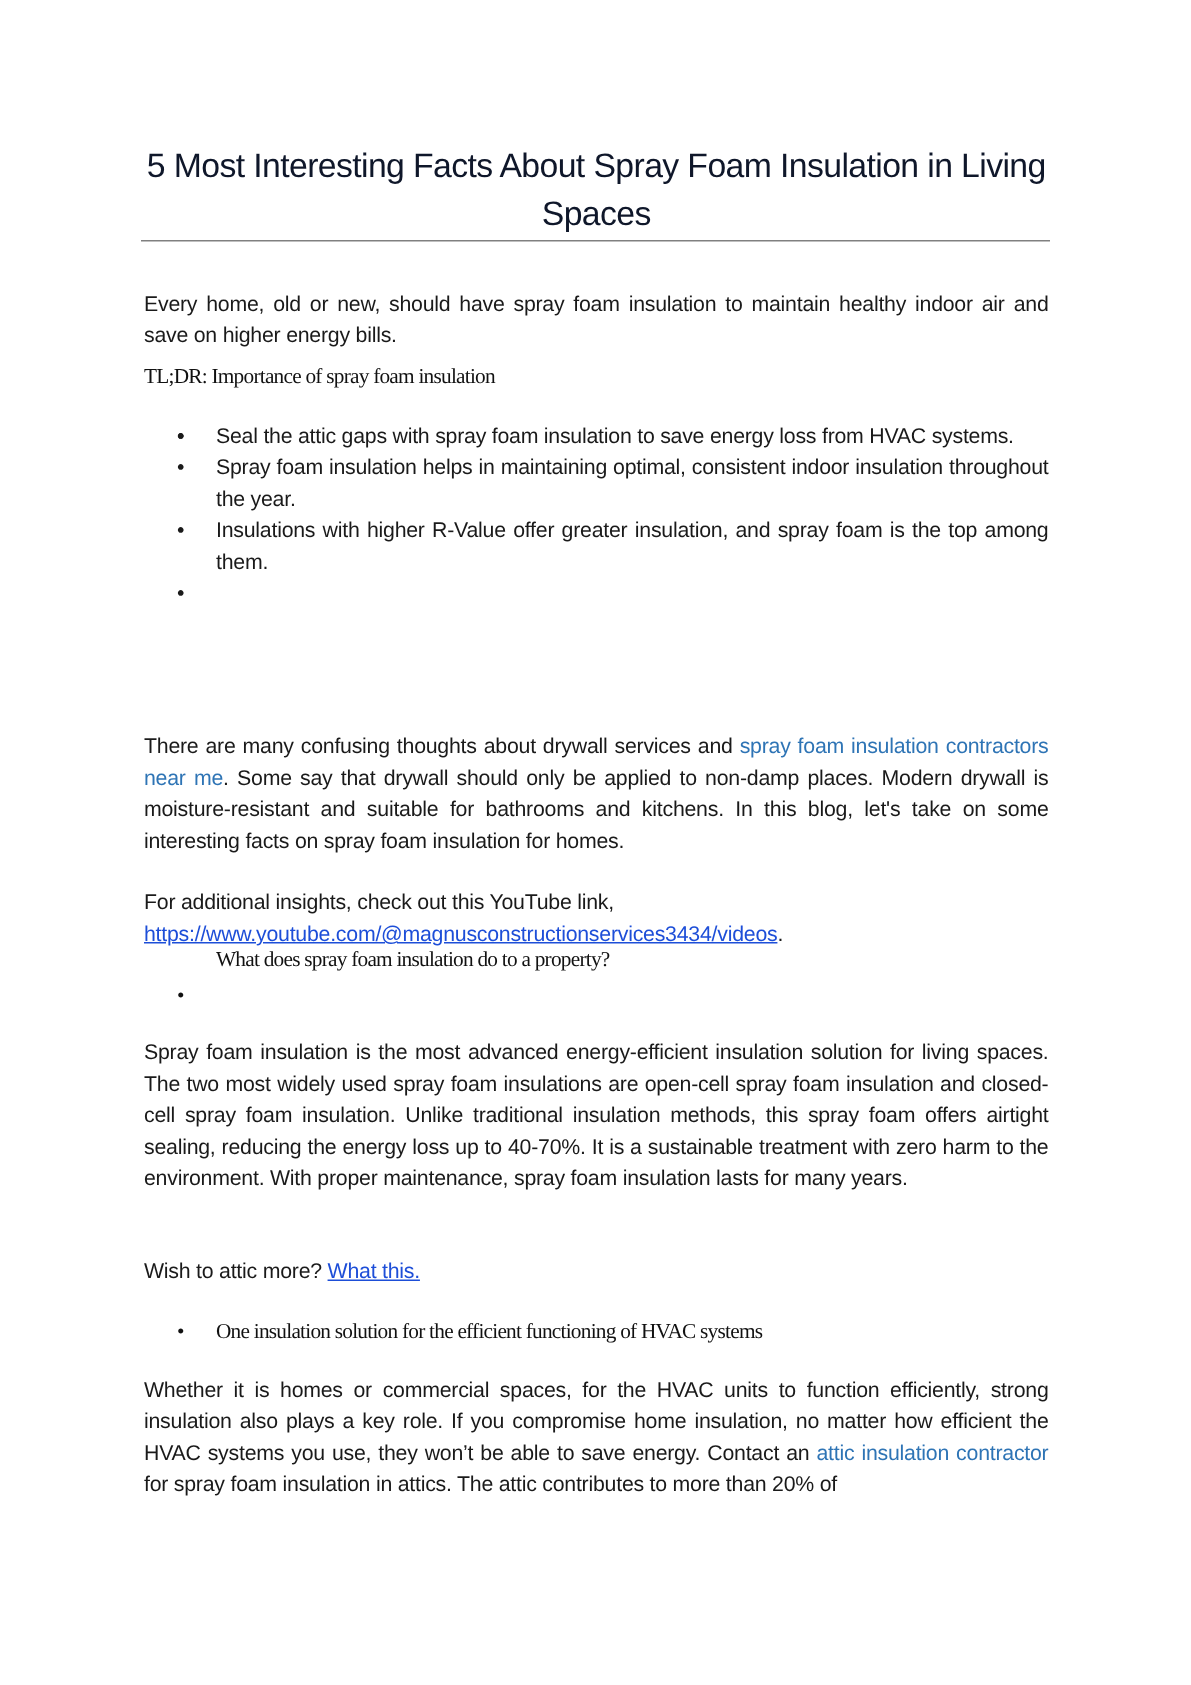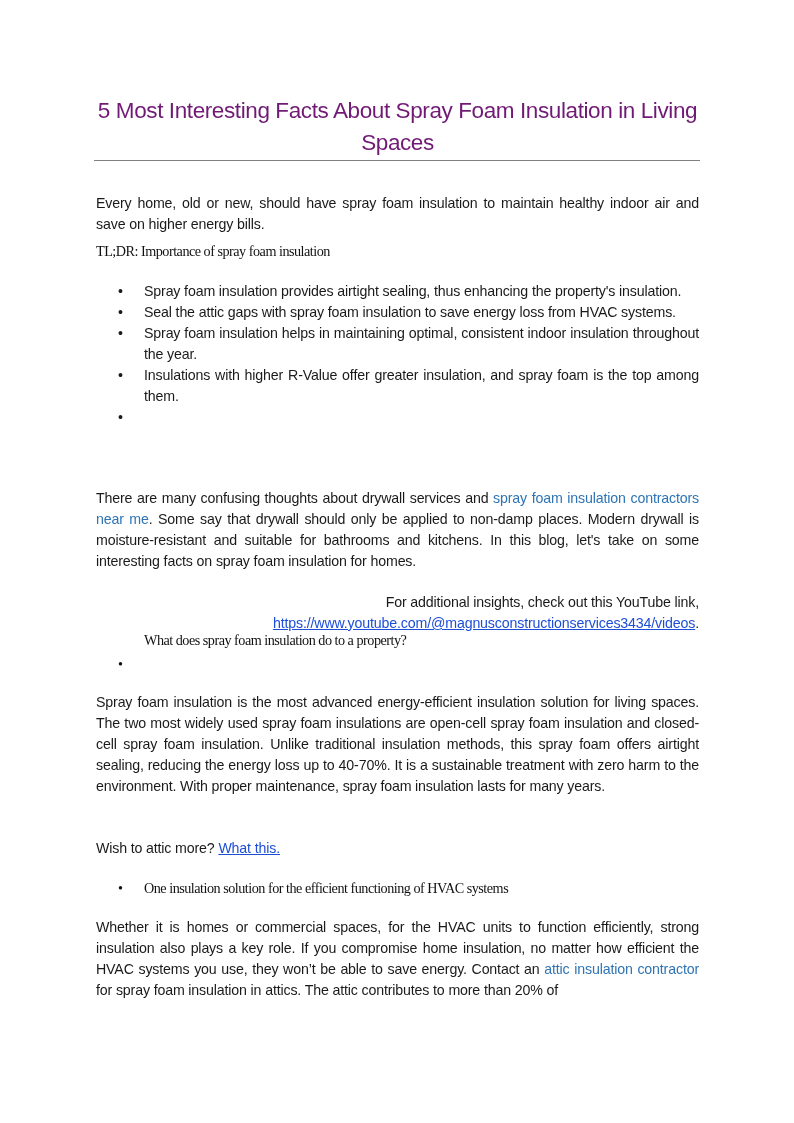--- a/index.html
+++ b/index.html
@@ -1,19 +1,19 @@
 <!DOCTYPE html>
 <html><head>
 <meta charset="utf-8">
 <style>
   html, body { margin: 0; padding: 0; background: #ffffff; }
   body { width: 794px; height: 1123px; position: relative; overflow: hidden;
          font-family: "Liberation Sans", sans-serif; color: #1a1a1a; }
   .title { position: absolute; left: 96px; top: 95px; width: 603px; text-align: center;
-           font-size: 22.5px; line-height: 32px; color: #701a75; letter-spacing: -0.4px; }
+           font-size: 22.5px; line-height: 32px; color: #0f172a; letter-spacing: -0.4px; }
   .title-rule { position: absolute; left: 94px; top: 160px; width: 606px; height: 0;
                 border-top: 1.5px solid #808080; }
   .p { position: absolute; left: 96px; width: 603px; font-size: 14.2px; line-height: 21px;
        text-align: justify; letter-spacing: -0.15px; }
   .h { position: absolute; font-size: 14.2px; line-height: 21px; letter-spacing: -0.5px; color: #111;
        font-weight: normal; font-family: Liberation Serif, serif; }
   .bullets { position: absolute; left: 96px; top: 281px; width: 603px; margin: 0; padding: 0; list-style: none; }
   .bullets li { position: relative; padding-left: 48px; font-size: 14.2px; line-height: 21px;
                 text-align: justify; letter-spacing: -0.15px; }
   .bullets li .dot { position: absolute; left: 22px; top: 0; }
@@ -24,30 +24,30 @@
 <body>
 
 <div class="title">5 Most Interesting Facts About Spray Foam Insulation in Living Spaces</div>
 <div class="title-rule"></div>
 
 <div class="p" style="top:193px;">Every home, old or new, should have spray foam insulation to maintain healthy indoor air and save on higher energy bills.</div>
 
 <div class="h" style="left:96px; top:241px;">TL;DR: Importance of spray foam insulation</div>
 
 <ul class="bullets">
-  <li><span class="dot">•</span><span>Spray foam insulation provides airtight sealing, thus enhancing the property's insulation.</span></li>
+  <li><span class="dot">•</span></li>
   <li><span class="dot">•</span><span>Seal the attic gaps with spray foam insulation to save energy loss from HVAC systems.</span></li>
   <li><span class="dot">•</span><span>Spray foam insulation helps in maintaining optimal, consistent indoor insulation throughout the year.</span></li>
   <li><span class="dot">•</span><span>Insulations with higher R-Value offer greater insulation, and spray foam is the top among them.</span></li>
   <li><span class="dot">•</span></li>
 </ul>
 
 <div class="p" style="top:488px;"><span>There are many confusing thoughts about drywall services and </span><a class="link" href="#">spray foam insulation contractors near me</a><span>. Some say that drywall should only be applied to non-damp places. Modern drywall is moisture-resistant and suitable for bathrooms and kitchens. In this blog, let's take on some interesting facts on spray foam insulation for homes.</span></div>
 
-<div class="p" style="top:592px; text-align:right;"><span>For additional insights, check out this YouTube link,</span><br><a class="ulink" href="#">https://www.youtube.com/@magnusconstructionservices3434/videos</a><span>.</span></div>
+<div class="p" style="top:592px; text-align:left;"><span>For additional insights, check out this YouTube link,</span><br><a class="ulink" href="#">https://www.youtube.com/@magnusconstructionservices3434/videos</a><span>.</span></div>
 
 <div class="h" style="left:118px; top:654px;">•</div>
 <div class="h" style="left:144px; top:630px;">What does spray foam insulation do to a property?</div>
 
 <div class="p" style="top:692px;">Spray foam insulation is the most advanced energy-efficient insulation solution for living spaces. The two most widely used spray foam insulations are open-cell spray foam insulation and closed-cell spray foam insulation. Unlike traditional insulation methods, this spray foam offers airtight sealing, reducing the energy loss up to 40-70%. It is a sustainable treatment with zero harm to the environment. With proper maintenance, spray foam insulation lasts for many years.</div>
 
 <div class="p" style="top:838px; text-align:left;"><span>Wish to attic more? </span><a class="ulink" href="#">What this.</a></div>
 
 <div class="h" style="left:118px; top:878px;">•</div>
 <div class="h" style="left:144px; top:878px;">One insulation solution for the efficient functioning of HVAC systems</div>

